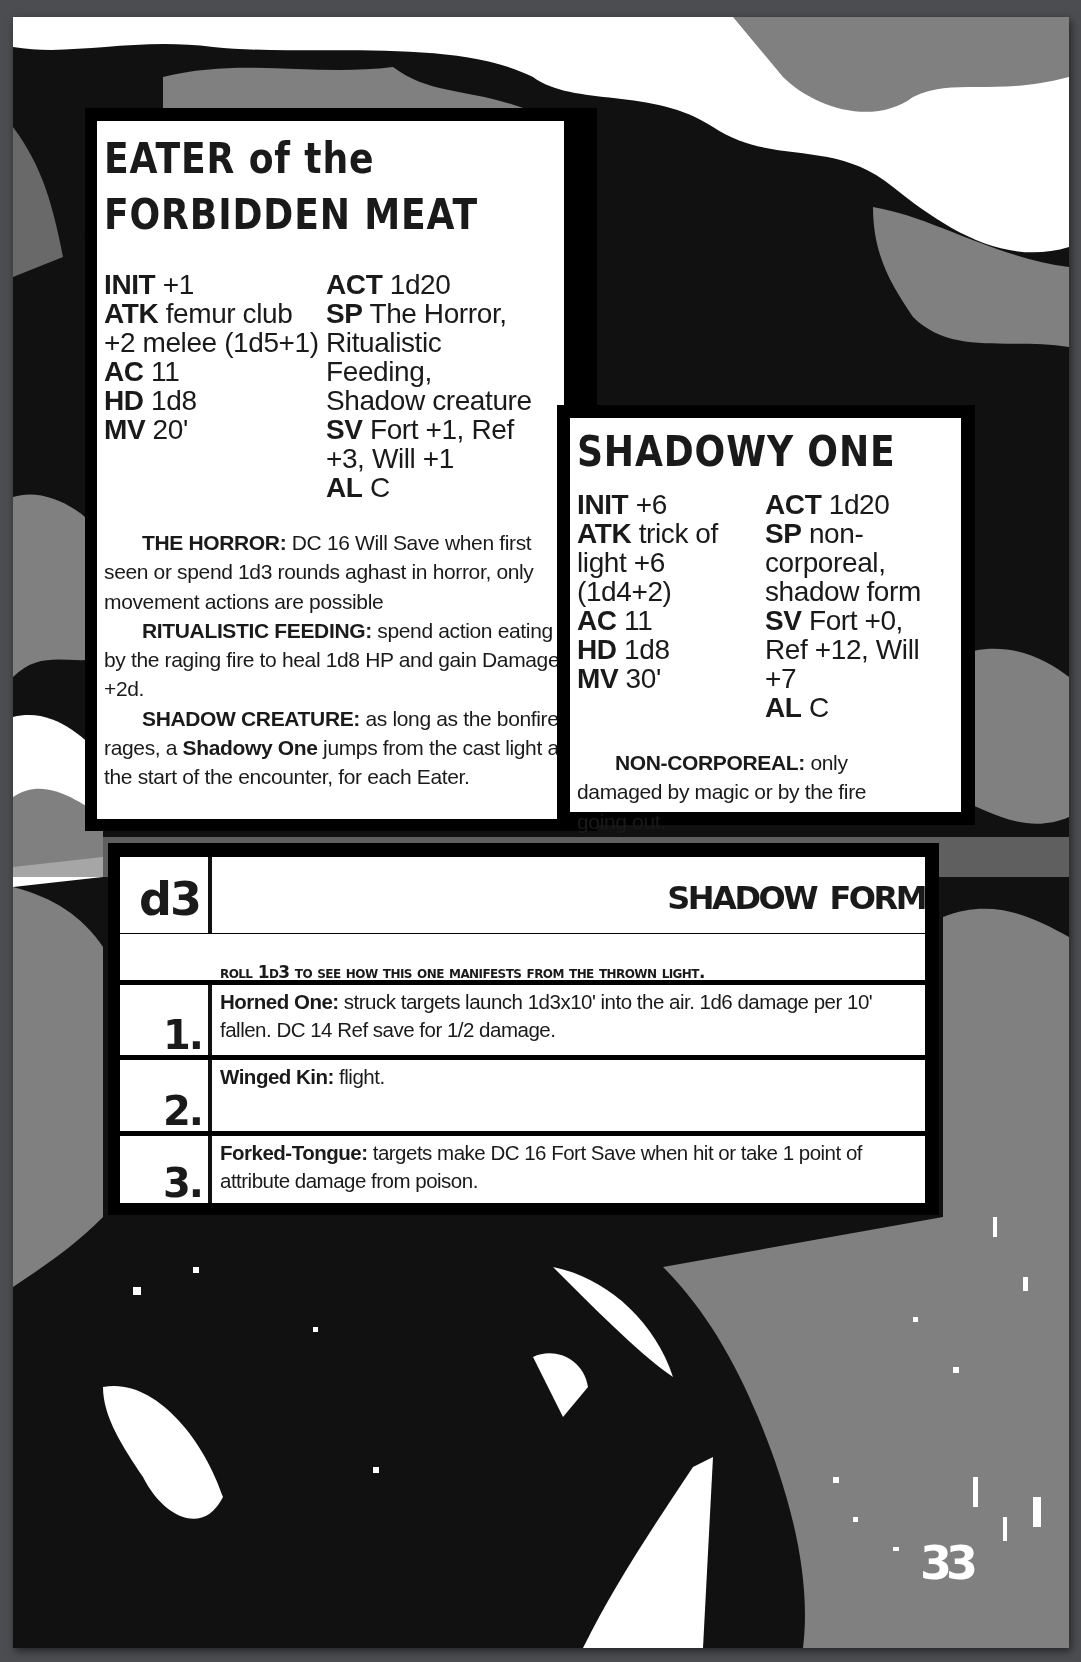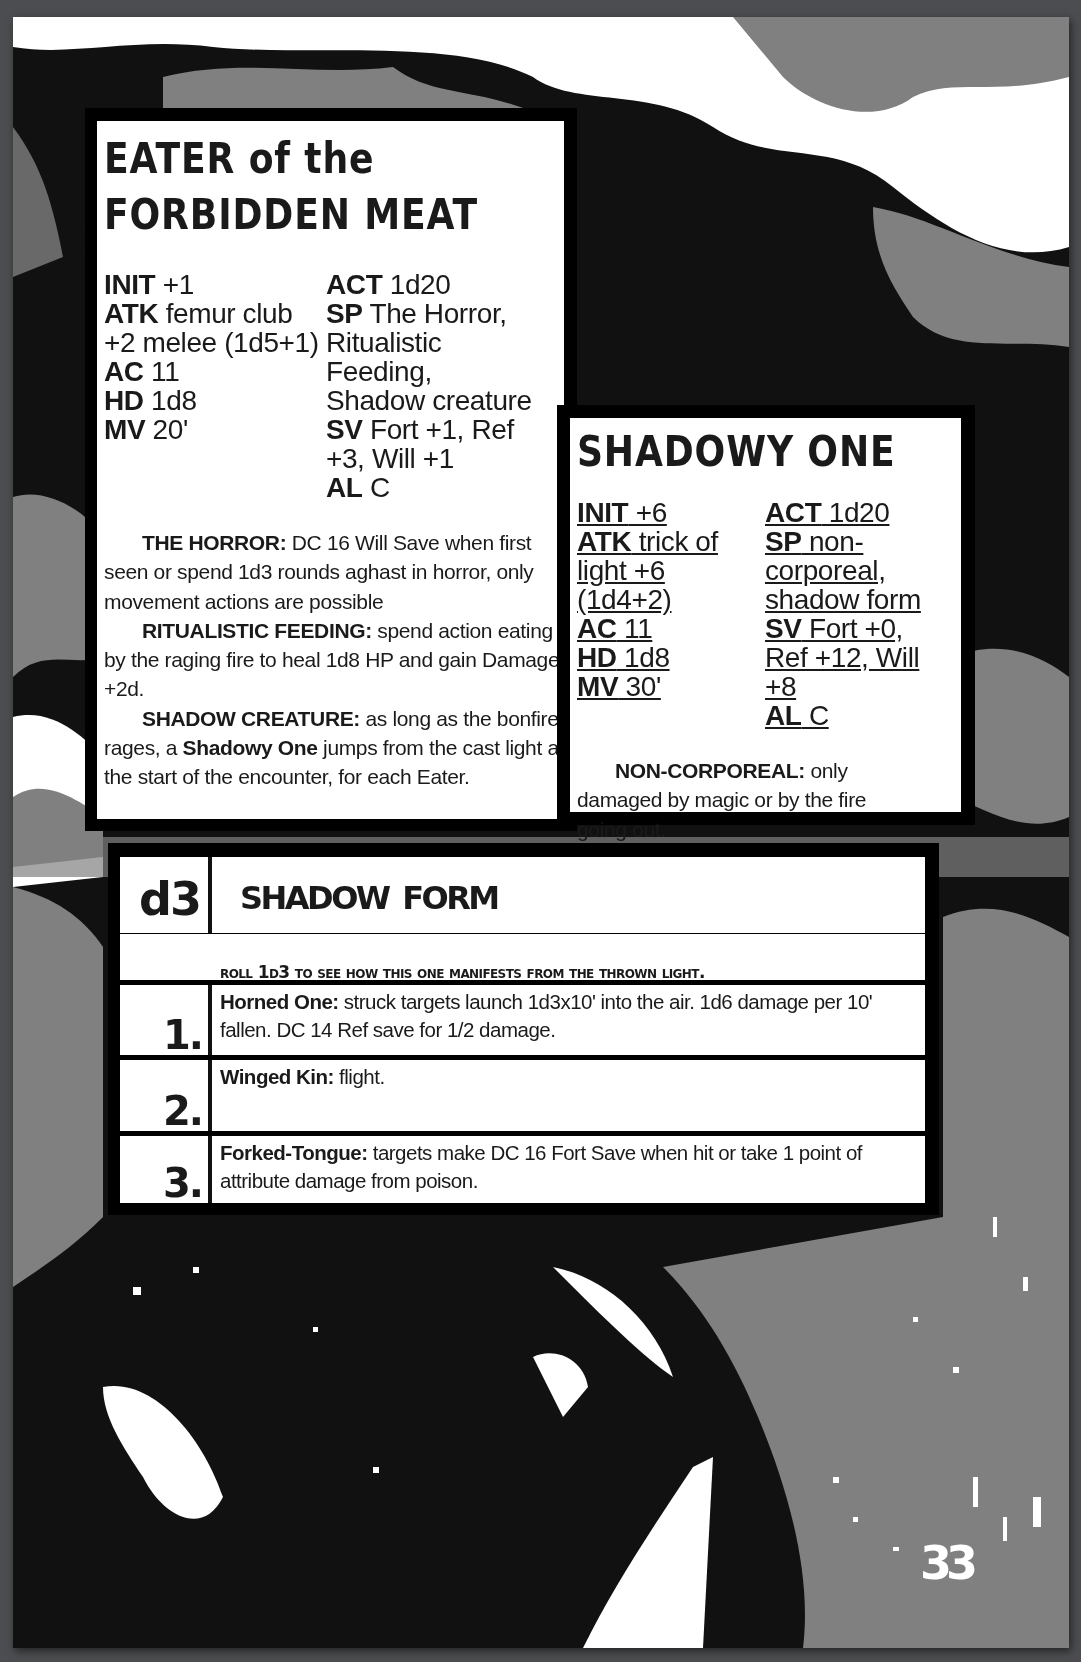--- a/index.html
+++ b/index.html
@@ -101,21 +101,21 @@
         <rect x="940" y="1350" width="6" height="6"></rect>
       <rect x="980" y="1200" width="4" height="20"></rect>
         <rect x="1010" y="1260" width="5" height="14"></rect>
       <rect x="120" y="1270" width="8" height="8"></rect>
         <rect x="180" y="1250" width="6" height="6"></rect>
       <rect x="300" y="1310" width="5" height="5"></rect>
         <rect x="360" y="1450" width="6" height="6"></rect>
     </g>
   </svg>
 
-  <div class="box" style="left:72px; top:91px; width:492px; height:723px;">
+  <div class="box" style="left:72px; top:91px; width:492px; height:723px;padding-left:20px;">
     <div class="inner" style="left:12px; top:13px; width:467px; height:698px;">
       <div style="padding:10px 0 0 7px;">
         <h1 class="title" style="margin-top:0;">
           <span>EATER of the</span><br>
           <span>FORBIDDEN MEAT</span>
         </h1>
         <div class="stats" style="margin-top:27px; width:455px;">
           <div class="col" style="flex:0 0 222px;">
             <div><b>INIT</b><span> +1</span></div>
             <div><b>ATK</b><span> femur club +2 melee (1d5+1)</span></div>
@@ -136,44 +136,44 @@
           <div class="para"><b>SHADOW CREATURE:</b><span> as long as the bonfire rages, a </span><b>Shadowy One</b><span> jumps from the cast light at the start of the encounter, for each Eater.</span></div>
         </div>
       </div>
     </div>
   </div>
 
   <div class="box" style="left:544px; top:388px; width:418px; height:420px;">
     <div class="inner" style="left:13px; top:13px; width:391px; height:394px;">
       <div style="padding:6px 0 0 7px;">
         <h2 class="title" style="margin-top:0;">SHADOWY ONE</h2>
-        <div class="stats" style="margin-top:18px; width:380px;text-decoration:underline;">
+        <div class="stats" style="margin-top:10px; width:380px;">
           <div class="col" style="flex:0 0 188px;">
             <div><b>INIT</b><span> +6</span></div>
             <div><b>ATK</b><span> trick of light +6 (1d4+2)</span></div>
             <div><b>AC</b><span> 11</span></div>
             <div><b>HD</b><span> 1d8</span></div>
             <div><b>MV</b><span> 30'</span></div>
           </div>
           <div class="col" style="flex:0 0 180px;">
             <div><b>ACT</b><span> 1d20</span></div>
             <div><b>SP</b><span> non-corporeal, shadow form</span></div>
-            <div><b>SV</b><span> Fort +0, Ref +12, Will +8</span></div>
+            <div><b>SV</b><span> Fort +0, Ref +12, Will +7</span></div>
             <div><b>AL</b><span> C</span></div>
           </div>
         </div>
         <div class="desc" style="margin-top:26px; width:300px;">
           <div class="para"><b>NON-CORPOREAL:</b><span> only damaged by magic or by the fire going out.</span></div>
         </div>
       </div>
     </div>
   </div>
 
   <div class="tbl">
-    <div class="row head" style="top:14px; height:76px;">
+    <div class="row head" style="top:14px; height:76px;text-align:right;">
       <div class="num">d3</div>
       <div class="cell">shadow form</div>
     </div>
     <div class="row sub" style="top:91px; height:46px;">
       <div style="width:92px;"></div>
       <div class="cell">roll 1d3 to see how this one manifests from the thrown light.</div>
     </div>
     <div class="row" style="top:142px; height:70px;">
       <div class="num">1.</div>
       <div class="cell"><b>Horned One:</b><span> struck targets launch 1d3x10' into the air. 1d6 damage per 10' fallen. DC 14 Ref save for 1/2 damage.</span></div>

